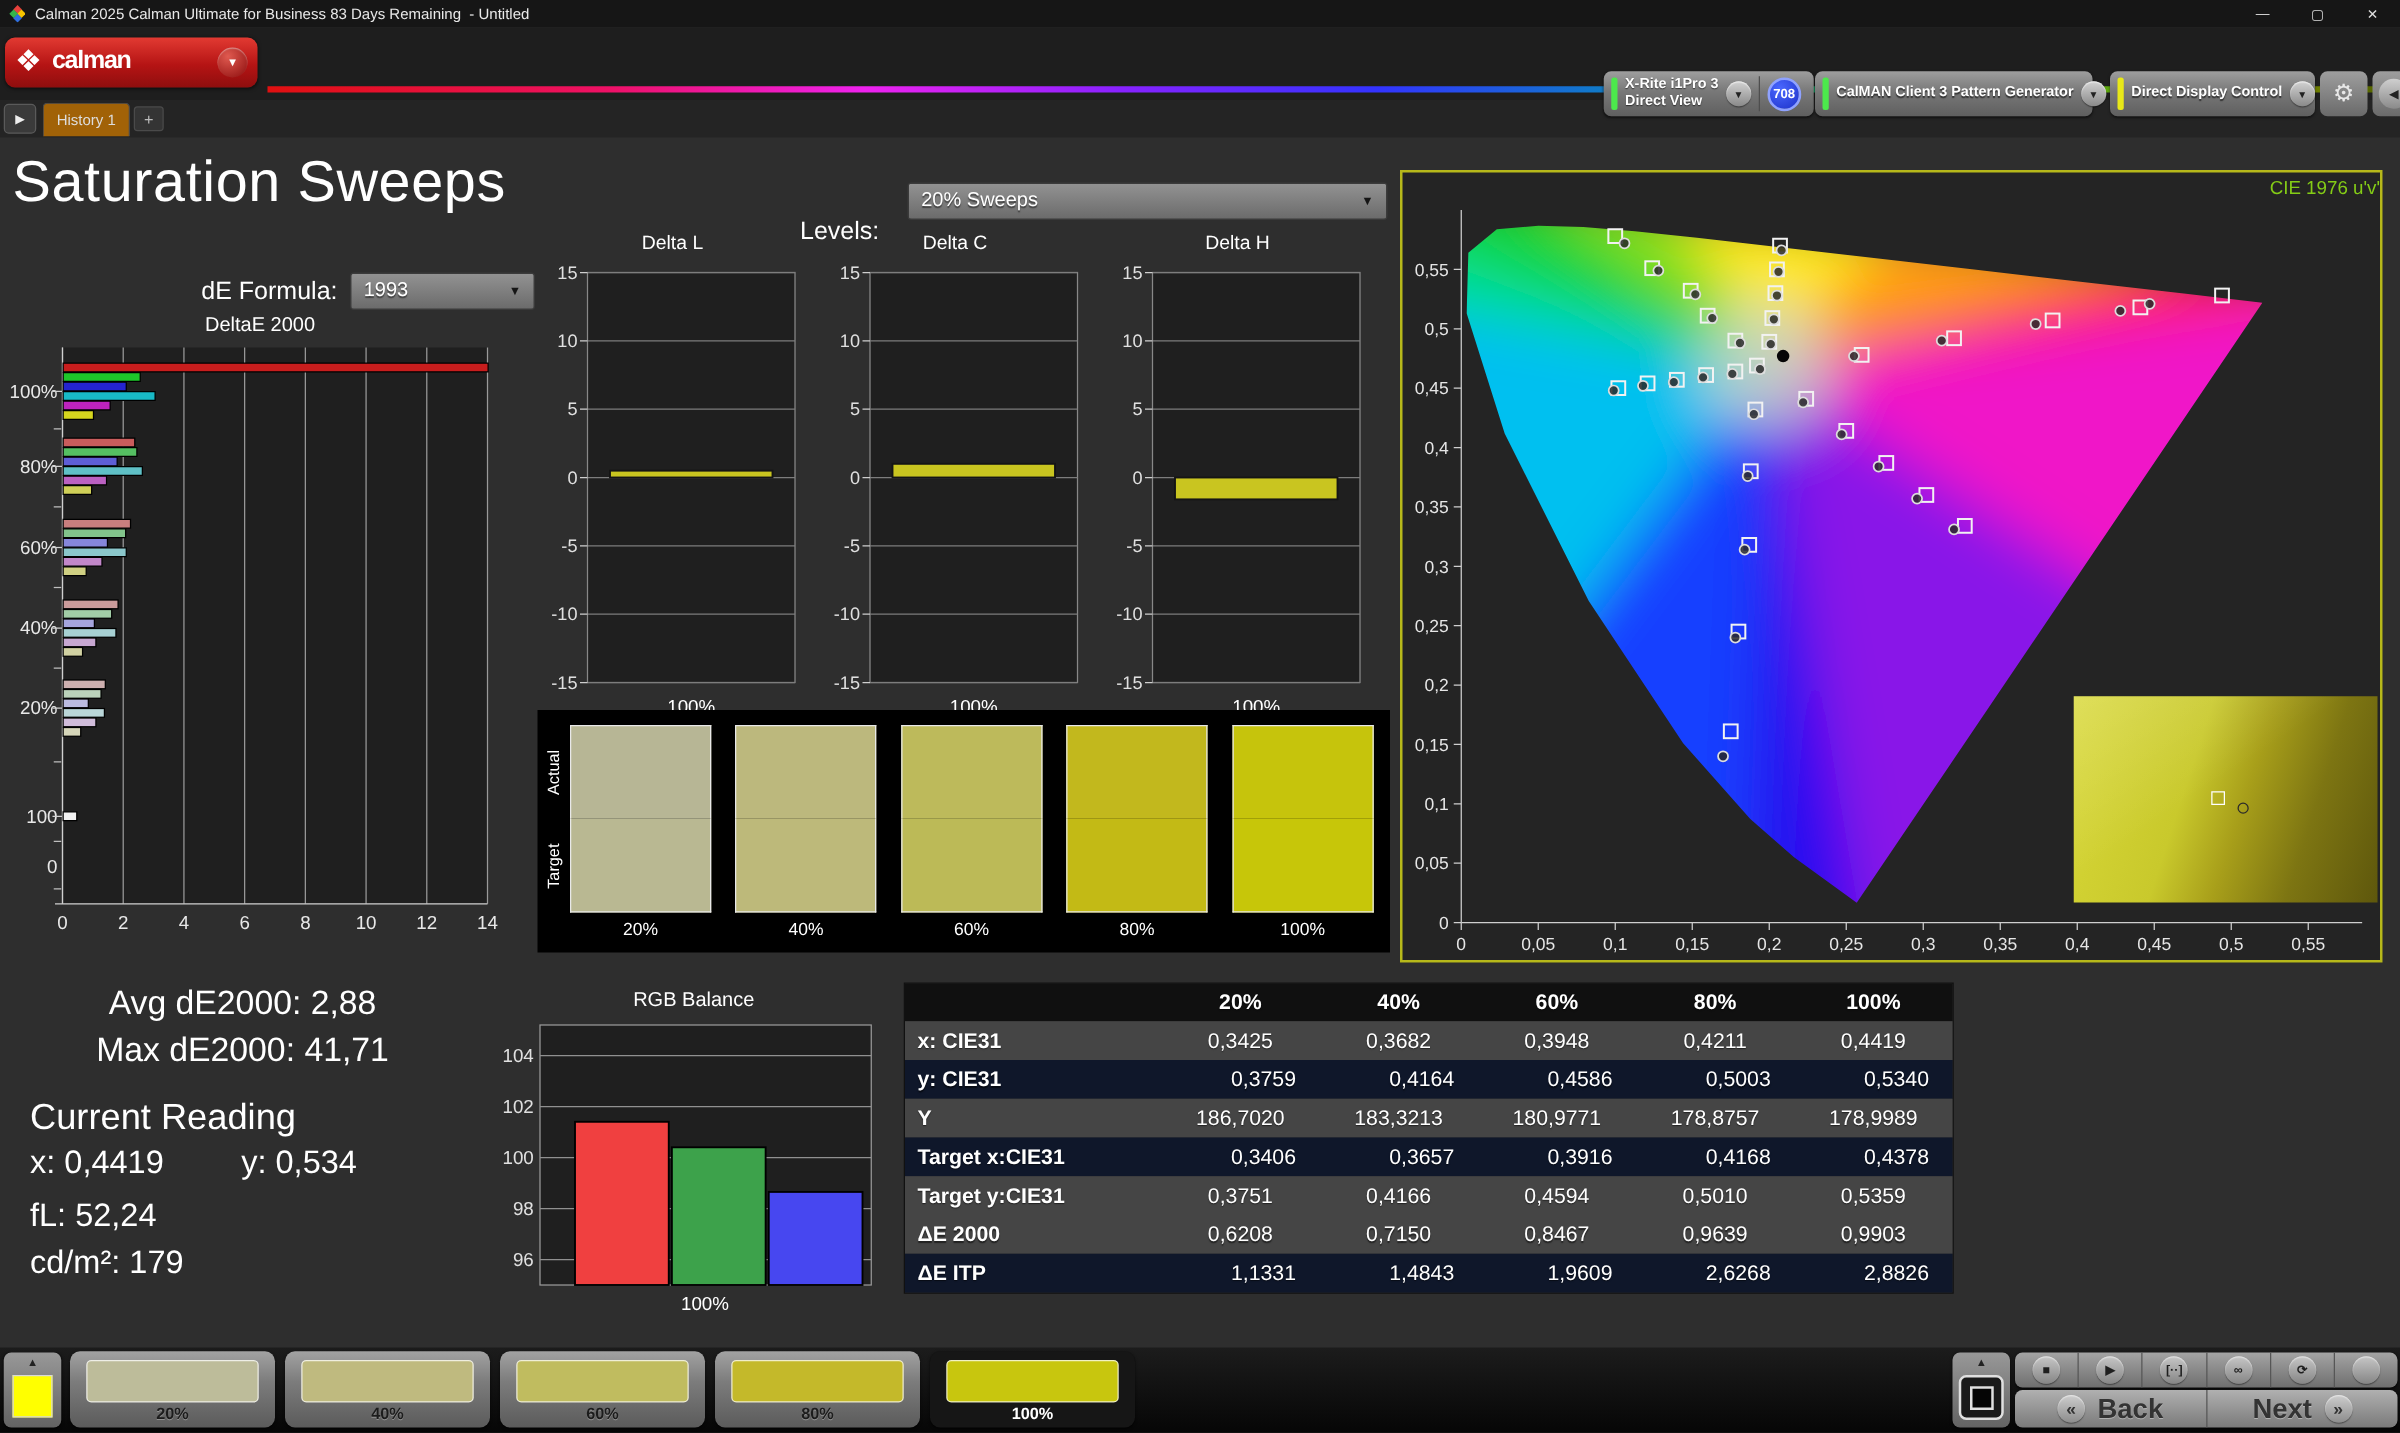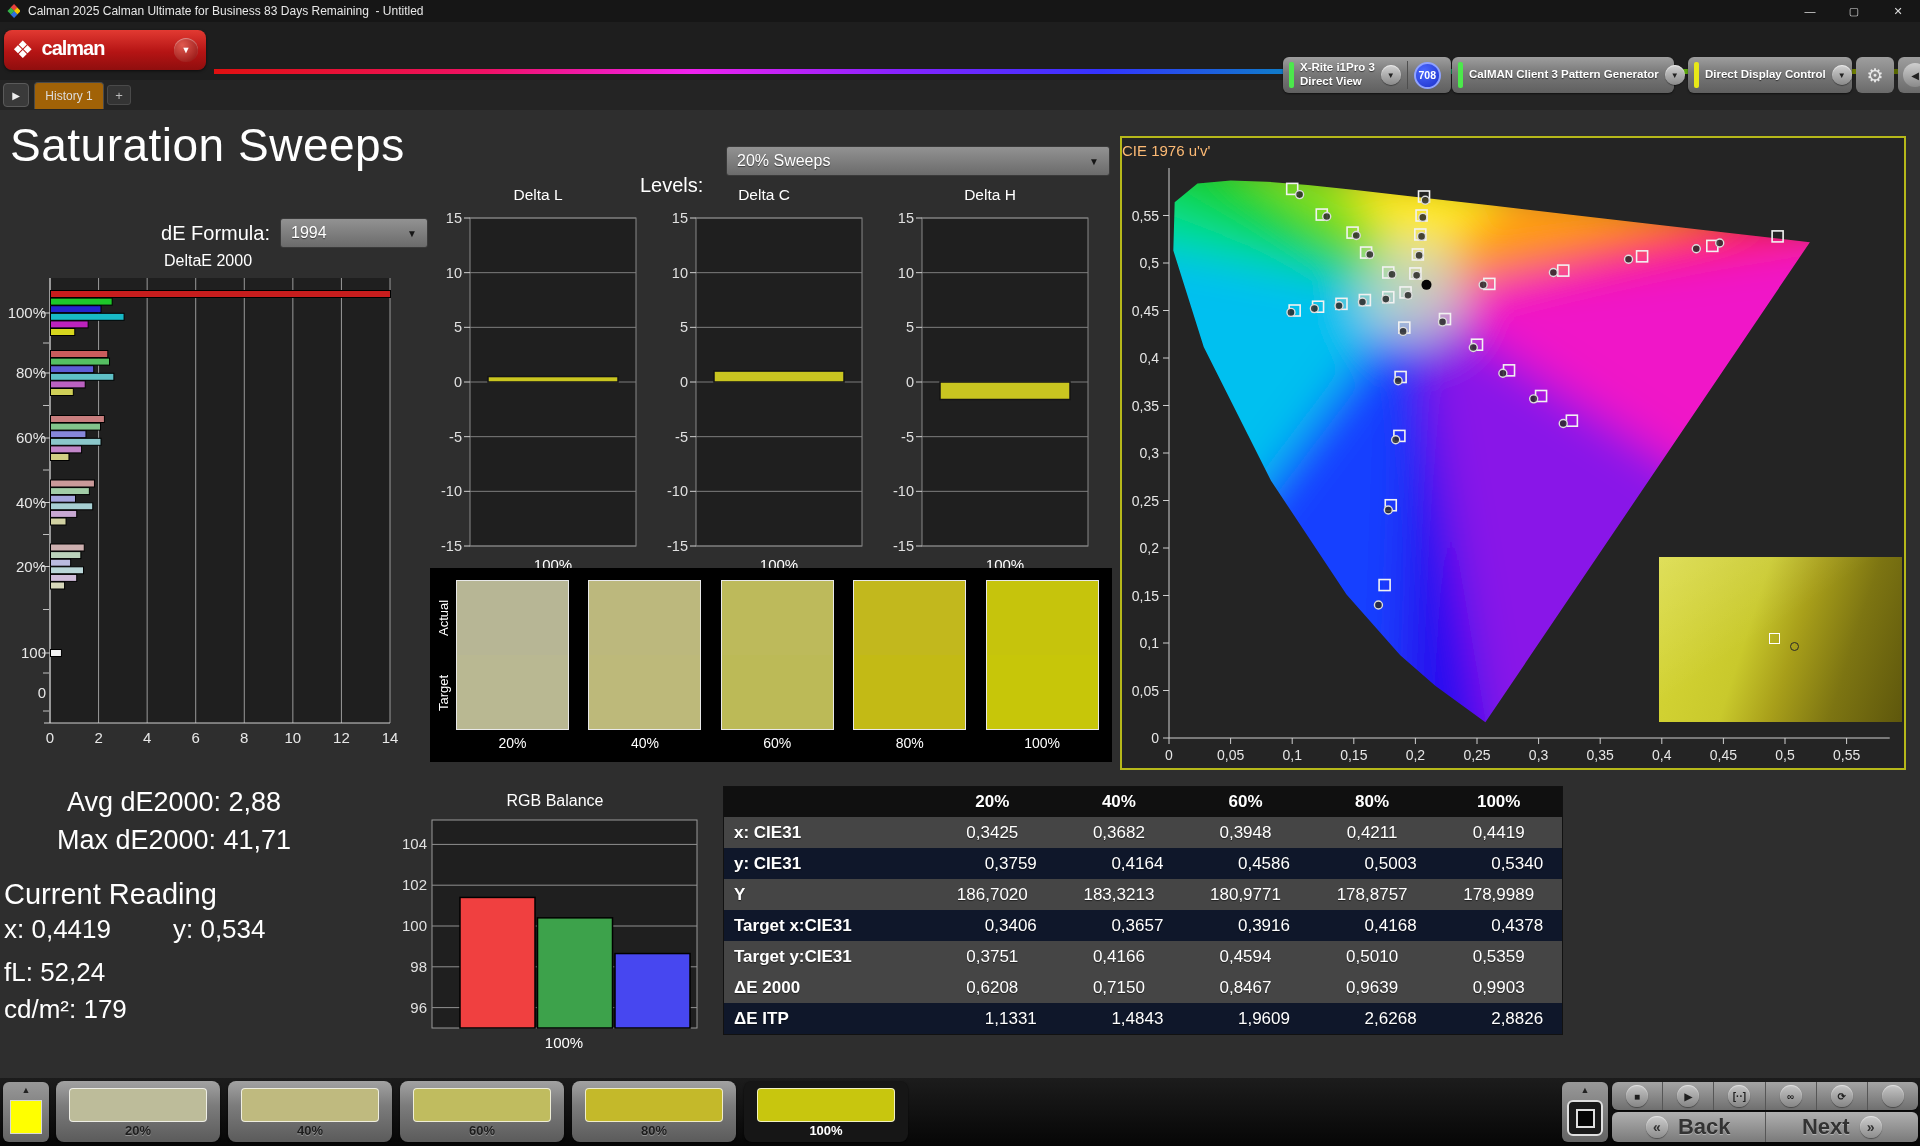--- a/index.html
+++ b/index.html
@@ -63,29 +63,29 @@
   
   .swatch-strip{position:absolute;left:430px;top:568px;width:682px;height:194px;background:#000;}
   .strip-rowlabel{position:absolute;left:2px;width:22px;color:#fff;font-size:13px;display:flex;align-items:center;justify-content:center;
     writing-mode:vertical-rl;transform:rotate(180deg);}
   .strip-item{position:absolute;}
   .strip-half{position:absolute;left:0;width:100%;box-sizing:border-box;}
   .strip-label{position:absolute;left:0;width:100%;text-align:center;color:#fff;font-size:14px;}
 
   
   .cie-panel{position:absolute;left:1120px;top:136px;width:786px;height:634px;background:#242424;border:2px solid #b6b81a;box-sizing:border-box;overflow:hidden;}
-  .cie-title{position:absolute;top:4px;left:0;width:100%;text-align:left;color:#fdba74;font-size:15px;}
+  .cie-title{position:absolute;top:4px;left:0;width:100%;text-align:right;color:#84cc16;font-size:15px;}
   .cie-inset{position:absolute;left:537px;top:419px;width:243px;height:165px;
     background:linear-gradient(to bottom right,rgba(255,255,255,.18),rgba(255,255,255,0) 45%),
       linear-gradient(108deg,#d8d837 0%,#c9c92c 38%,#a89f1a 55%,#7d7512 75%,#5e570c 100%);}
   .inset-square{position:absolute;left:110px;top:76px;width:11px;height:11px;border:1.5px solid #fff;box-sizing:border-box;}
   .inset-dot{position:absolute;left:131px;top:85px;width:9px;height:9px;border:1.5px solid #2a2a2a;border-radius:50%;box-sizing:border-box;}
 
   
-  .stats{position:absolute;left:4px;top:784px;width:340px;color:#fff;}
+  .stats{position:absolute;left:24px;top:784px;width:340px;color:#fff;}
   .stats .big{font-size:27px;text-align:center;line-height:1.4;}
   .stats .head{font-size:29px;margin-top:16px;line-height:1.3;}
   .stats .row{display:flex;gap:62px;font-size:26px;line-height:1.3;}
   .stats .line{font-size:26px;line-height:1.35;margin-top:8px;}
 
   
   .results-table{position:absolute;left:723px;top:786px;width:838px;border:1px solid #111;}
   .tr{display:grid;grid-template-columns:205px repeat(5,1fr);height:31px;align-items:center;}
   .tr.header{background:#101010;height:30px;}
   .tr.dark{background:#454545;}
@@ -181,21 +181,21 @@
   </div>
 
   <div class="page-title">Saturation Sweeps</div>
   <div class="field-label" style="left:640px;top:150px;margin-top:24px;">Levels:</div>
   <div class="select" style="left:726px;top:146px;width:384px;height:30px;gap:40px;">
     <span>20% Sweeps</span>
     <span class="arrow">▼</span>
   </div>
   <div class="field-label" style="left:140px;top:222px;width:130px;text-align:right;">dE Formula:</div>
   <div class="select" style="left:280px;top:218px;width:148px;height:30px;">
-    <span>1994</span>
+    <span>1993</span>
     <span class="arrow">▼</span>
   </div>
 
   <div class="chart-box" style="left:8px;top:252px;width:400px;height:505px;">
     <div class="chart-title">DeltaE 2000</div>
     <svg id="deltae-svg" style="top:16px;" width="400" height="487">
         <rect x="42" y="10" width="340" height="445" fill="#1f1f1f"></rect>
         <line x1="42" y1="10" x2="42" y2="455" stroke="#9a9a9a" stroke-width="1"></line>
         <text x="42" y="475" text-anchor="middle" font-size="15" font-family="&quot;Liberation Sans&quot;, sans-serif" fill="#e8e8e8">0</text>
         <line x1="90.57142857142857" y1="10" x2="90.57142857142857" y2="455" stroke="#9a9a9a" stroke-width="1"></line>

